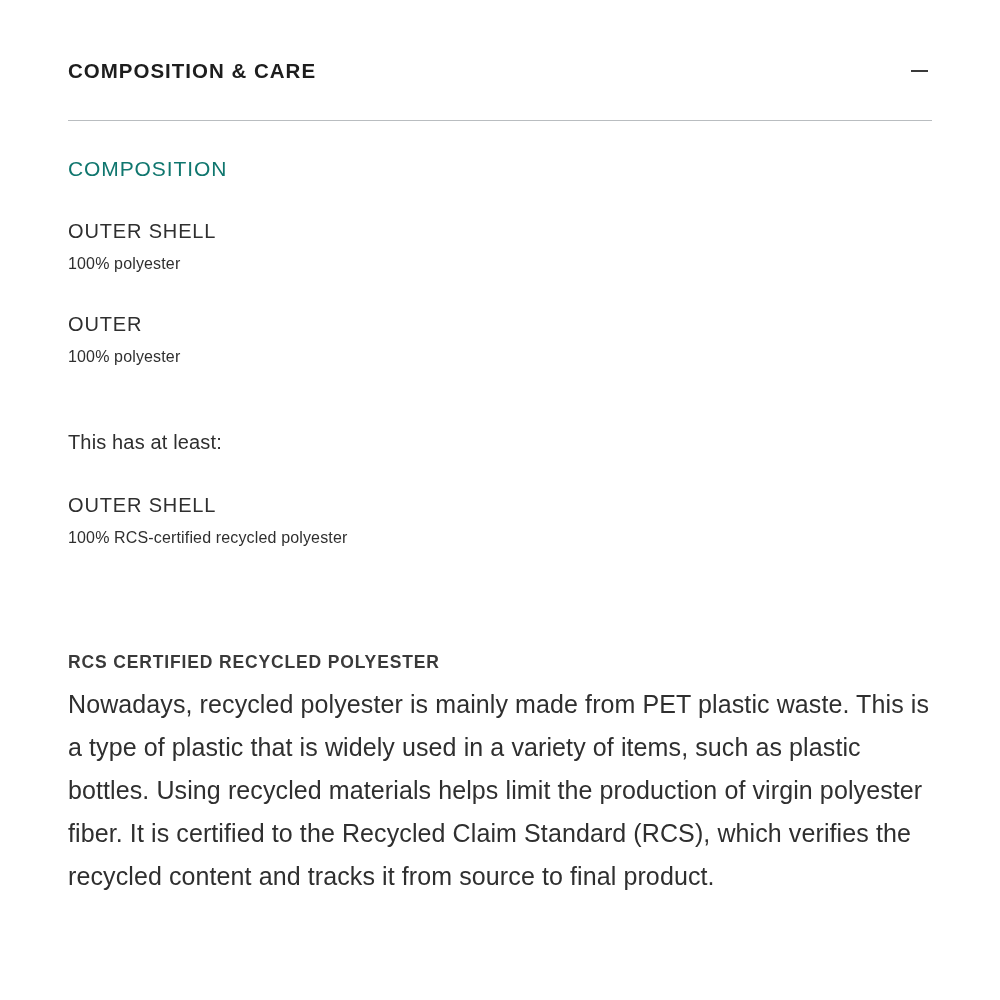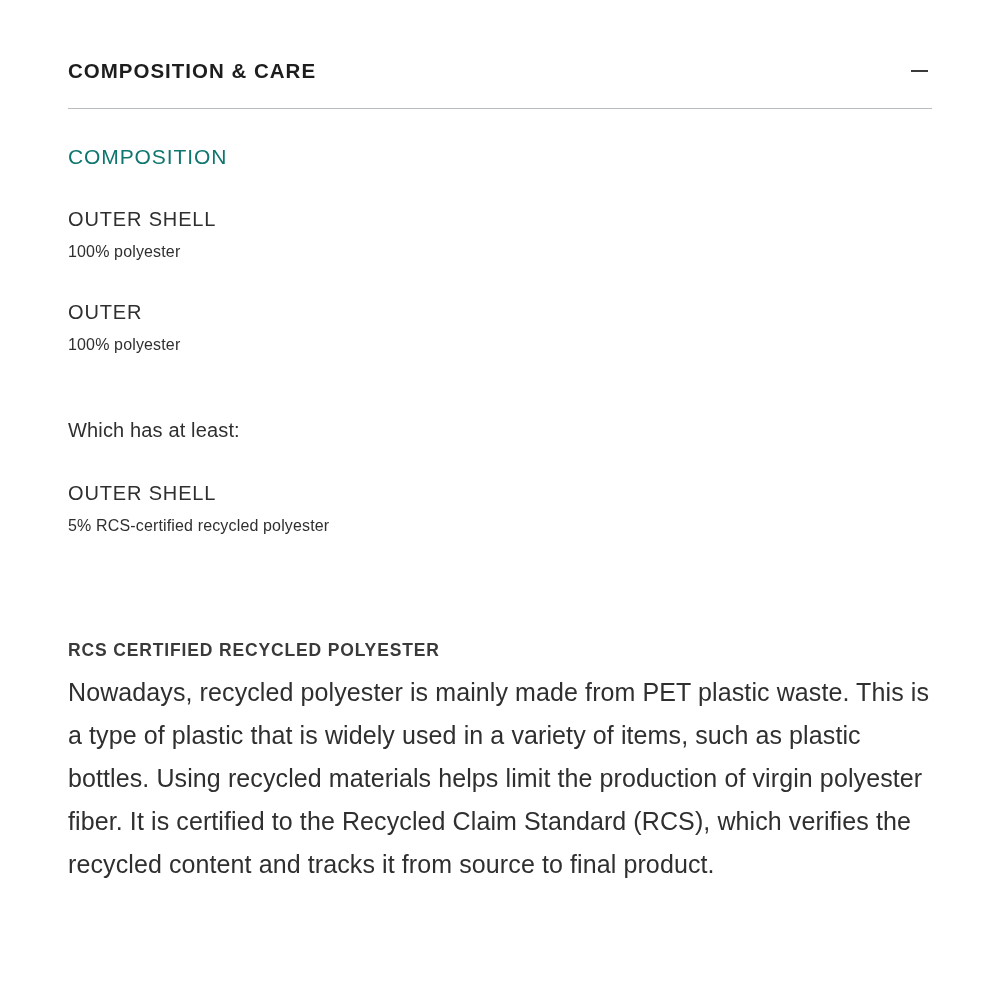--- a/index.html
+++ b/index.html
@@ -22,21 +22,21 @@
     padding: 0 68px;
   }
   
   .accordion {
     padding-top: 58px;
   }
   .accordion-head {
     display: flex;
     align-items: center;
     justify-content: space-between;
-    padding-bottom: 24px;
+    padding-bottom: 36px;
     border-bottom: 1px solid #b9bdc0;
   }
   .accordion-title {
     font-size: 20.5px;
     font-weight: 700;
     letter-spacing: 1.0px;
     color: #1d1d1d;
     line-height: 1.1;
   }
   .accordion-toggle {
@@ -141,27 +141,27 @@
 
       <div class="spacer-sm"></div>
 
       <div class="group">
         <div class="group-label">OUTER</div>
         <div class="group-value">100% polyester</div>
       </div>
 
       <div class="spacer-md"></div>
 
-      <div class="lead-text">Which has at least:</div>
+      <div class="lead-text">This has at least:</div>
 
       <div class="spacer-sm"></div>
 
       <div class="group">
         <div class="group-label">OUTER SHELL</div>
-        <div class="group-value">5% RCS-certified recycled polyester</div>
+        <div class="group-value">100% RCS-certified recycled polyester</div>
       </div>
 
       <div class="spacer-lg"></div>
 
 
       <div class="spacer-sm"></div>
 
       <div>
         <div class="cert-sub">RCS CERTIFIED RECYCLED POLYESTER</div>
         <div class="cert-body">Nowadays, recycled polyester is mainly made from PET plastic waste. This is a type of plastic that is widely used in a variety of items, such as plastic bottles. Using recycled materials helps limit the production of virgin polyester fiber. It is certified to the Recycled Claim Standard (RCS), which verifies the recycled content and tracks it from source to final product.</div>

